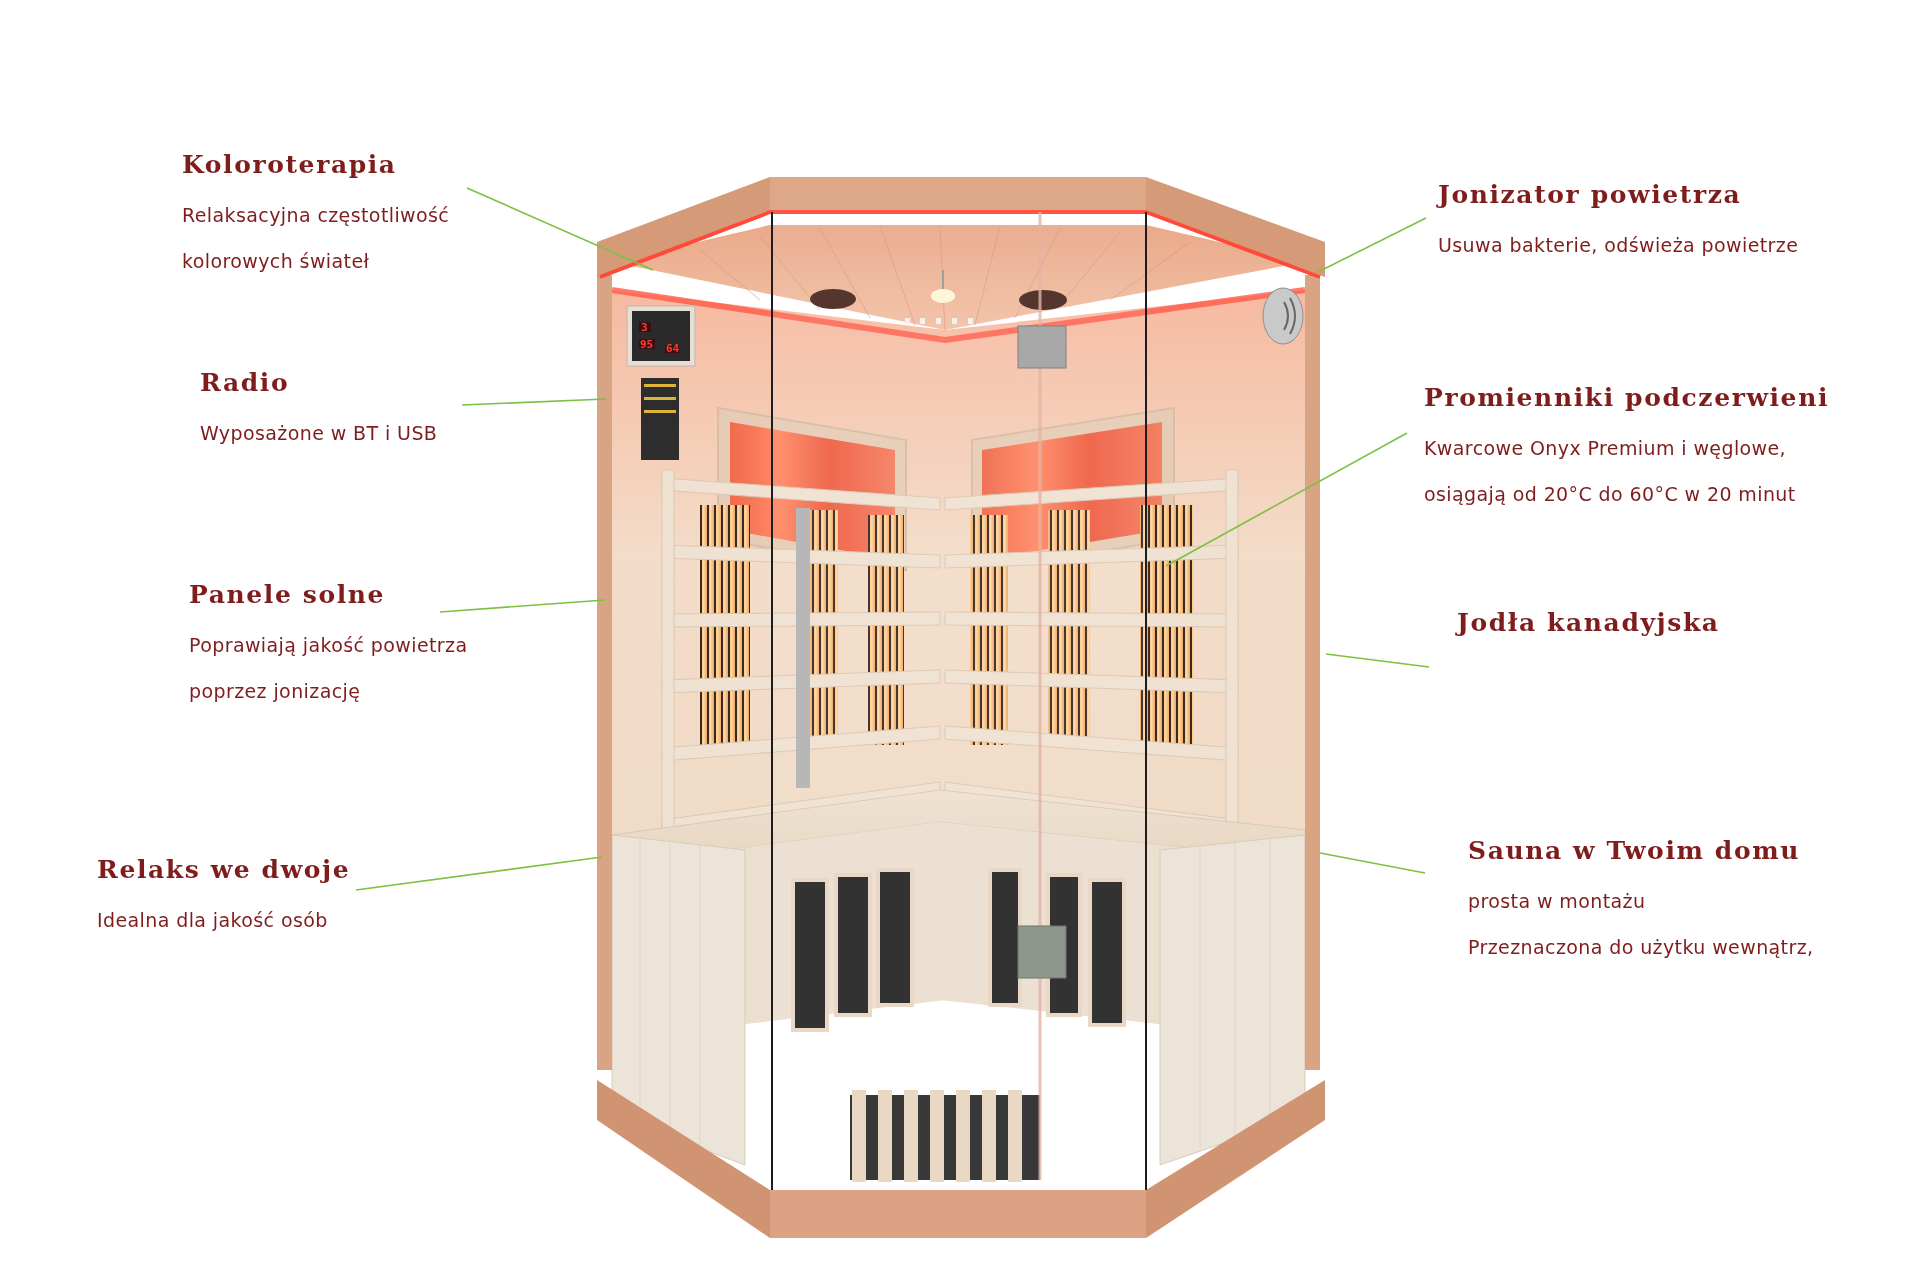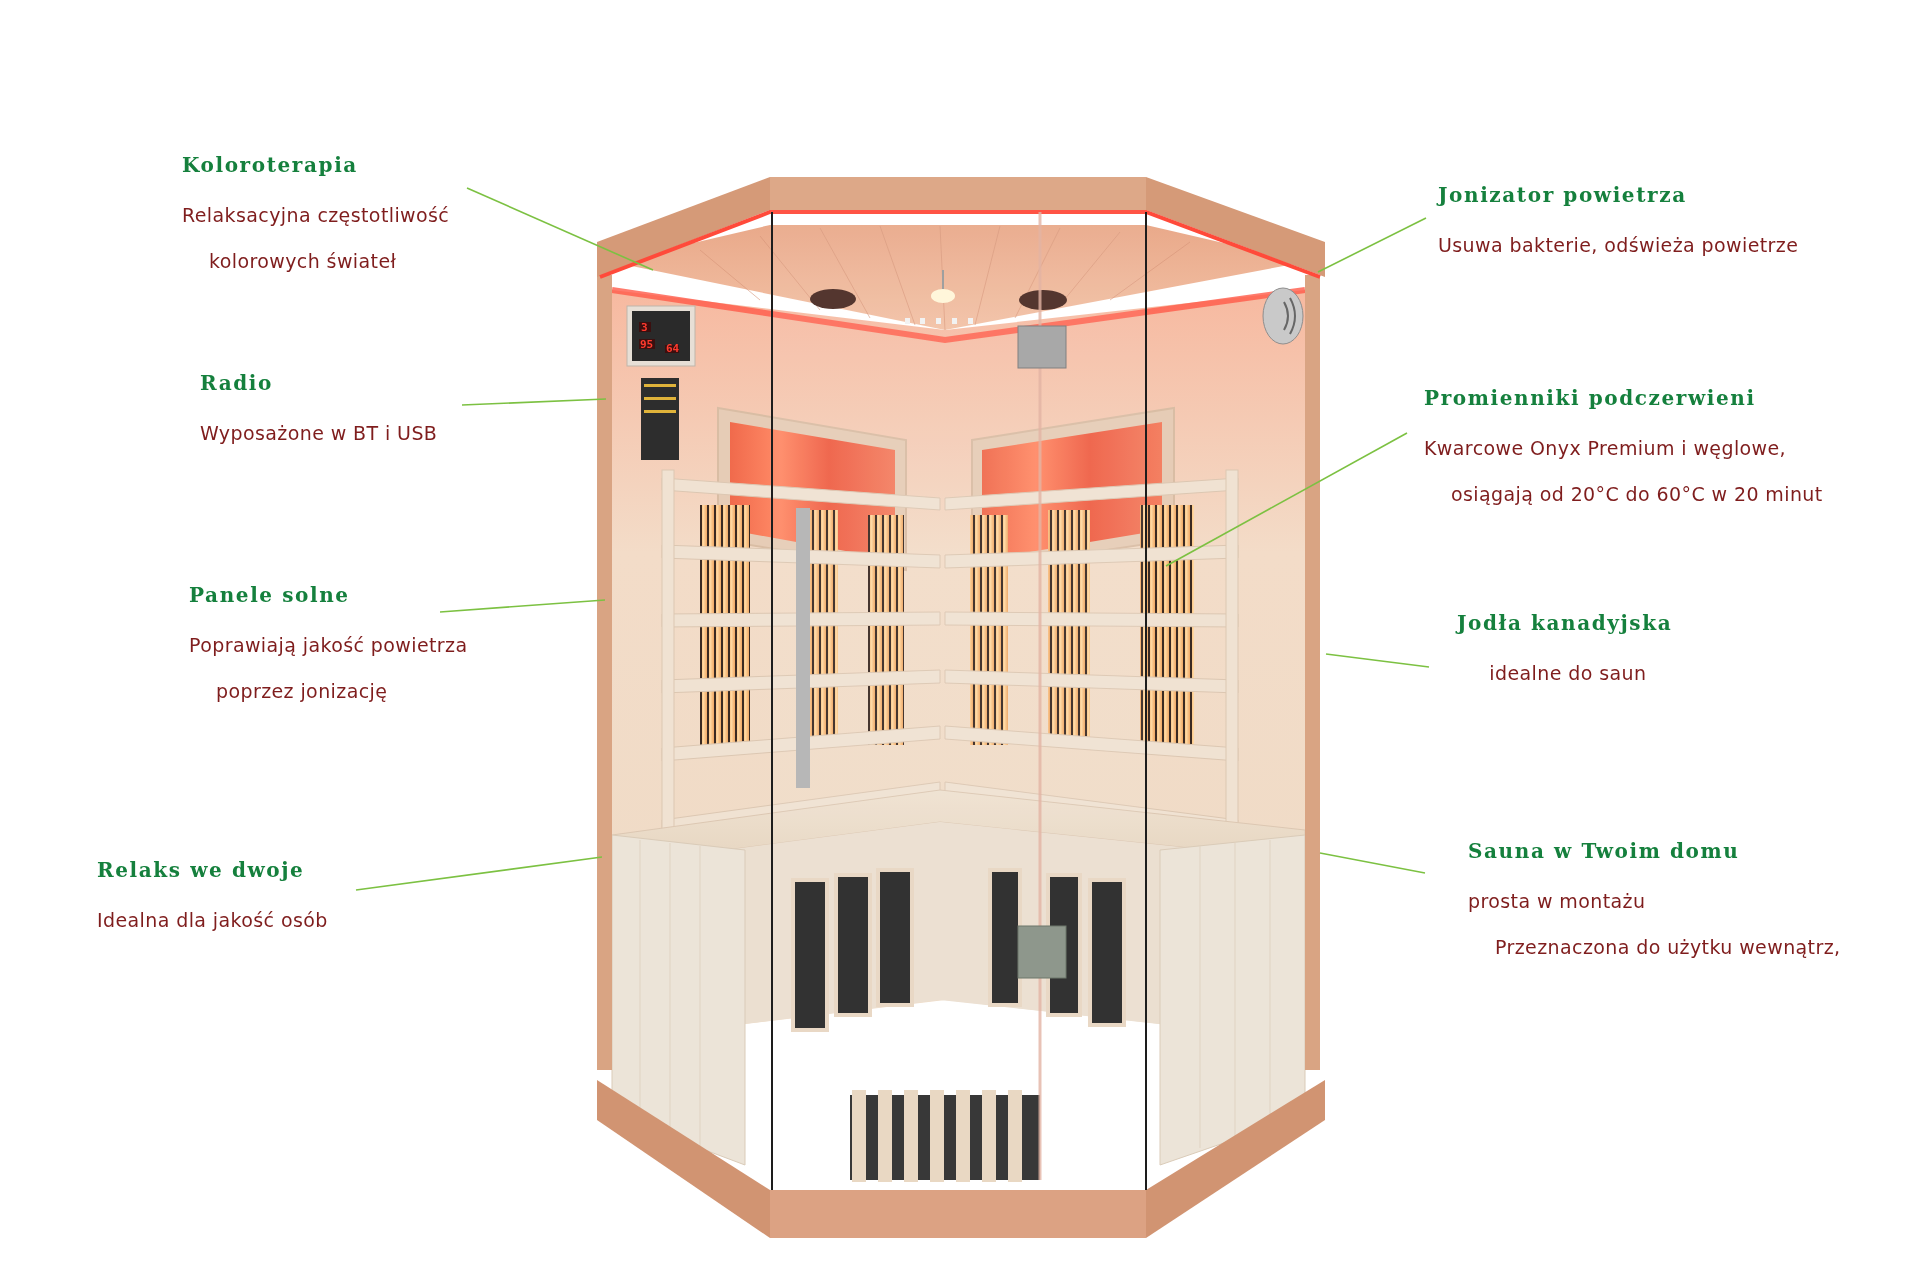--- a/index.html
+++ b/index.html
@@ -2,37 +2,37 @@
 <html><head>
 <meta charset="utf-8">
 <style>
   * { margin:0; padding:0; box-sizing:border-box; }
   html, body { width:1920px; height:1280px; background:#ffffff; overflow:hidden; }
   body { position:relative; font-family:"Liberation Sans", sans-serif; }
   .feature { position:absolute; }
   .feature .title {
     font-family:"DejaVu Serif", serif;
     font-weight:bold;
-    font-size:20px;
+    font-size:25px;
     letter-spacing:1.6px;
-    color:#15803d;
+    color:#7f1d1d;
     white-space:nowrap;
     line-height:30px;
   }
   .feature .desc {
     font-family:"DejaVu Sans", sans-serif;
     font-weight:normal;
     font-size:19px;
     color:#7f1d1d;
     white-space:nowrap;
     line-height:46px;
     letter-spacing:0.4px;
     margin-top:12px;
   }
-  .feature .desc + .desc { margin-top:0;margin-left:27px; }
+  .feature .desc + .desc { margin-top:0; }
   svg.scene { position:absolute; left:0; top:0; }
   .ctrl-num { font-family:"DejaVu Sans Mono", monospace; font-size:11px; font-weight:bold; }
 </style>
 </head>
 <body>
 
 <svg class="scene" width="1920" height="1280" viewBox="0 0 1920 1280">
   <defs>
     <linearGradient id="ceil" x1="0" y1="0" x2="0" y2="1">
       <stop offset="0" stop-color="#e9a98a"></stop>
@@ -259,20 +259,19 @@
 </div>
 
 <div class="feature" style="left:1424px; top:383px;">
   <div class="title">Promienniki podczerwieni</div>
   <div class="desc">Kwarcowe Onyx Premium i węglowe,</div>
   <div class="desc">osiągają od 20°C do 60°C w 20 minut</div>
 </div>
 
 <div class="feature" style="left:1457px; top:608px;text-align:center;">
   <div class="title">Jodła kanadyjska</div>
-  <div class="desc" style="white-space:pre;"> idealne do saun</div>
 </div>
 
 <div class="feature" style="left:1468px; top:836px;">
   <div class="title">Sauna w Twoim domu</div>
   <div class="desc">prosta w montażu</div>
   <div class="desc">Przeznaczona do użytku wewnątrz,</div>
 </div>
 
 </body></html>

